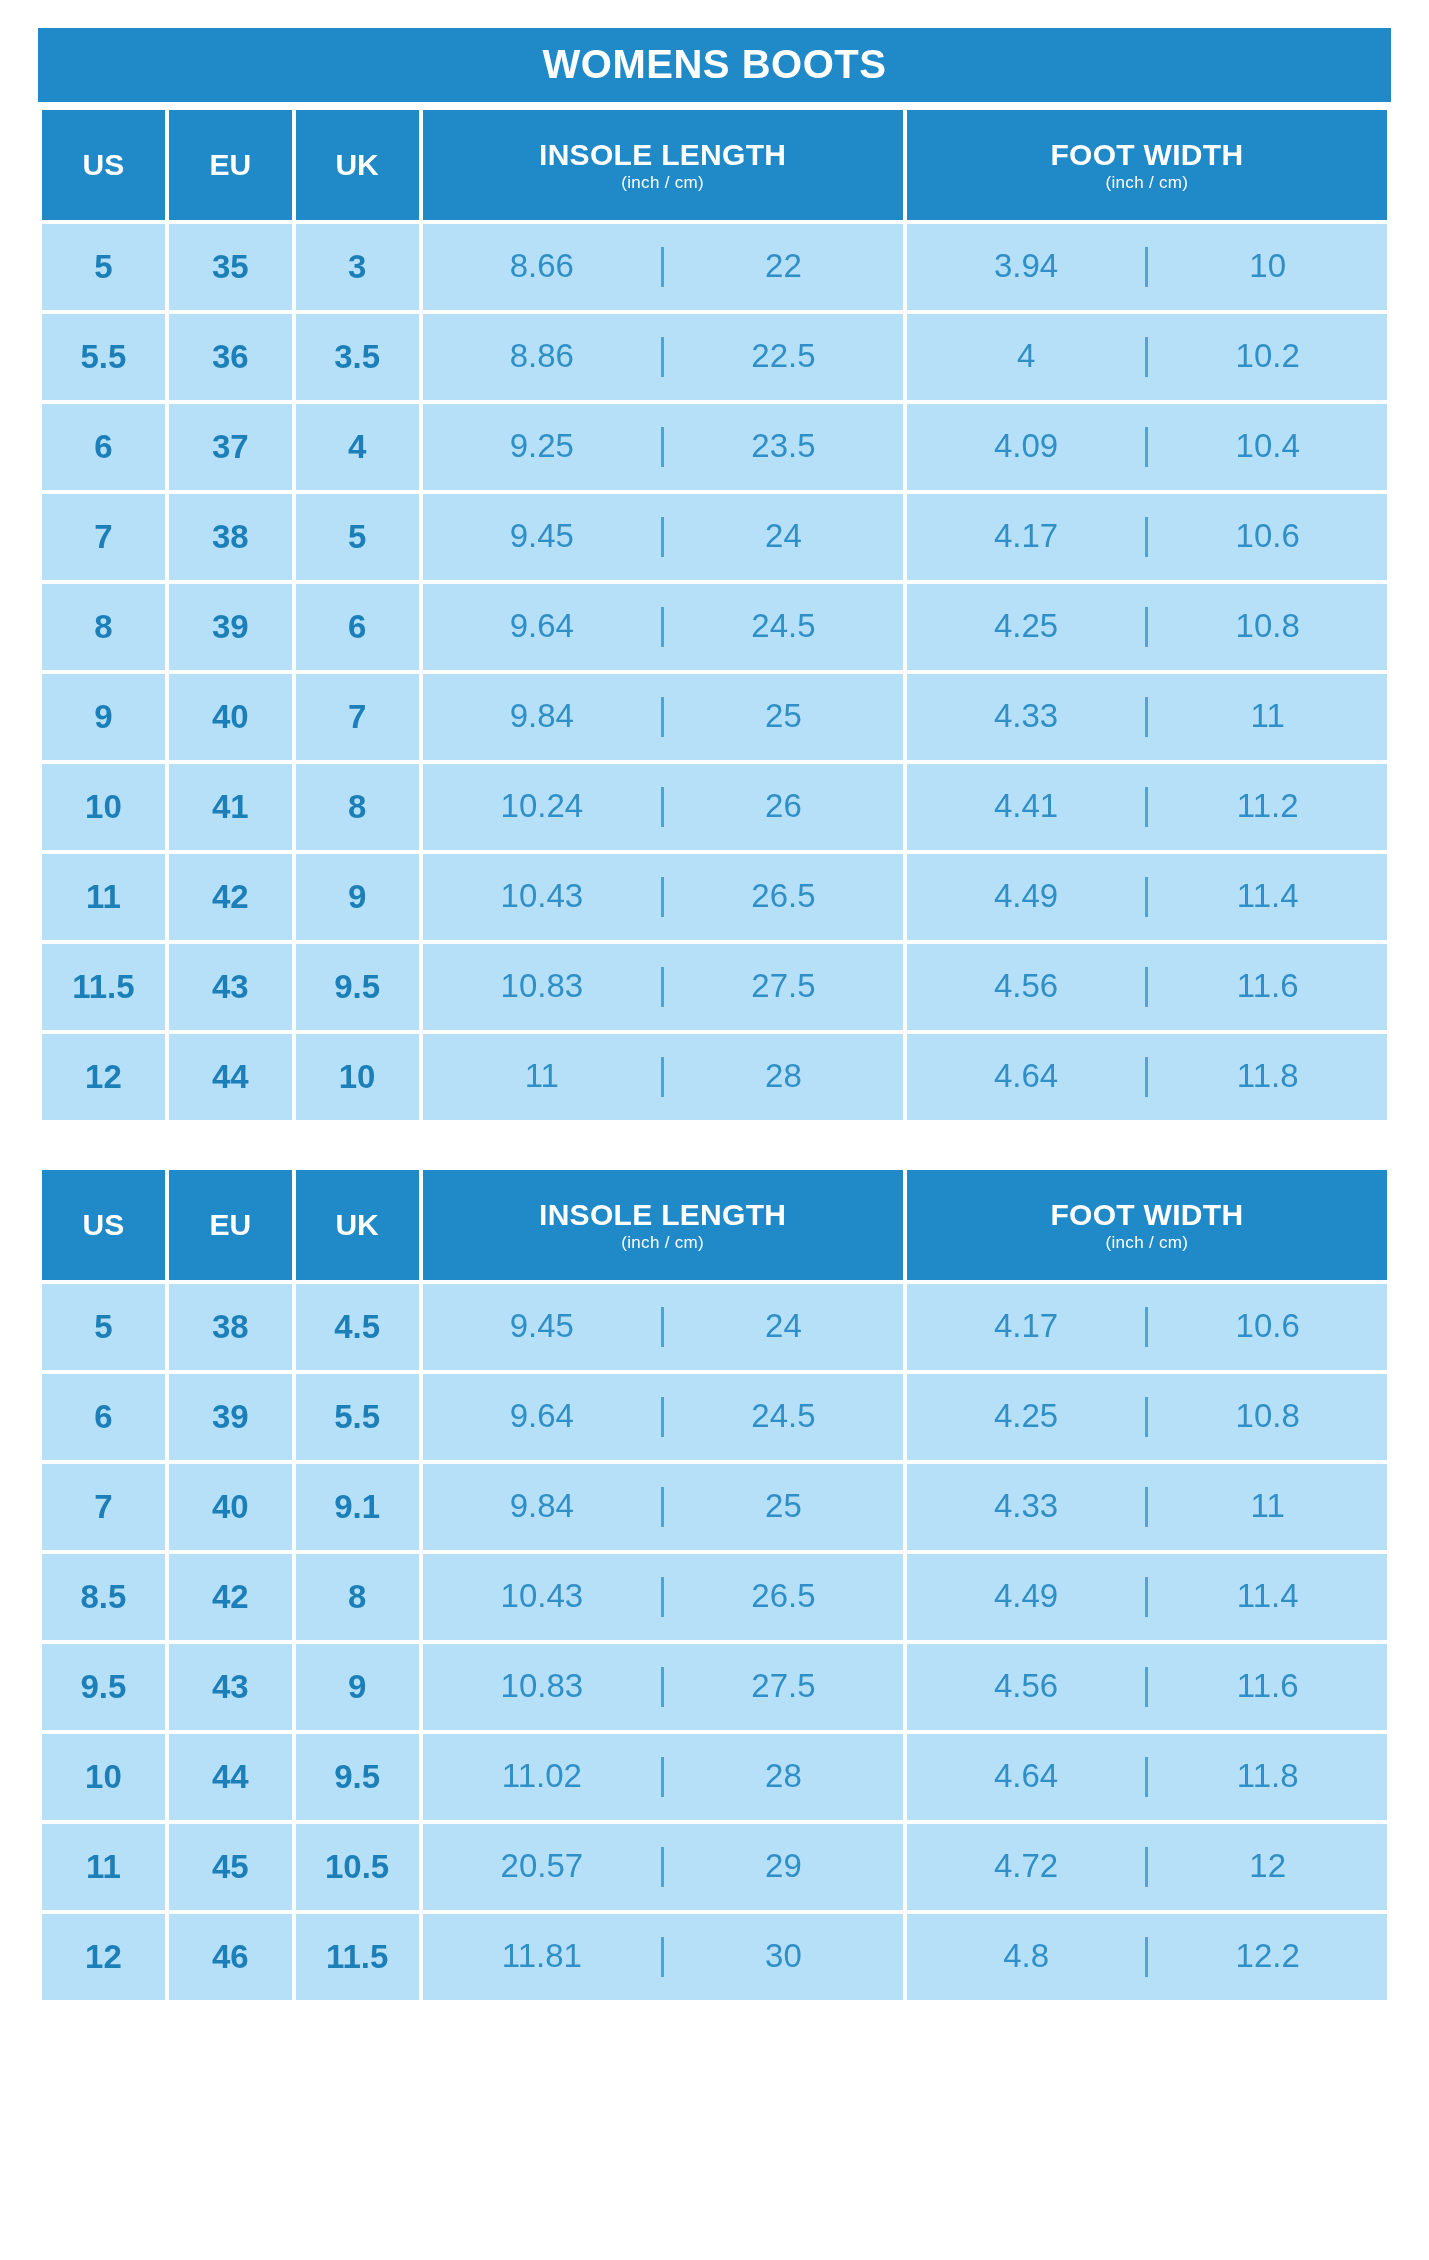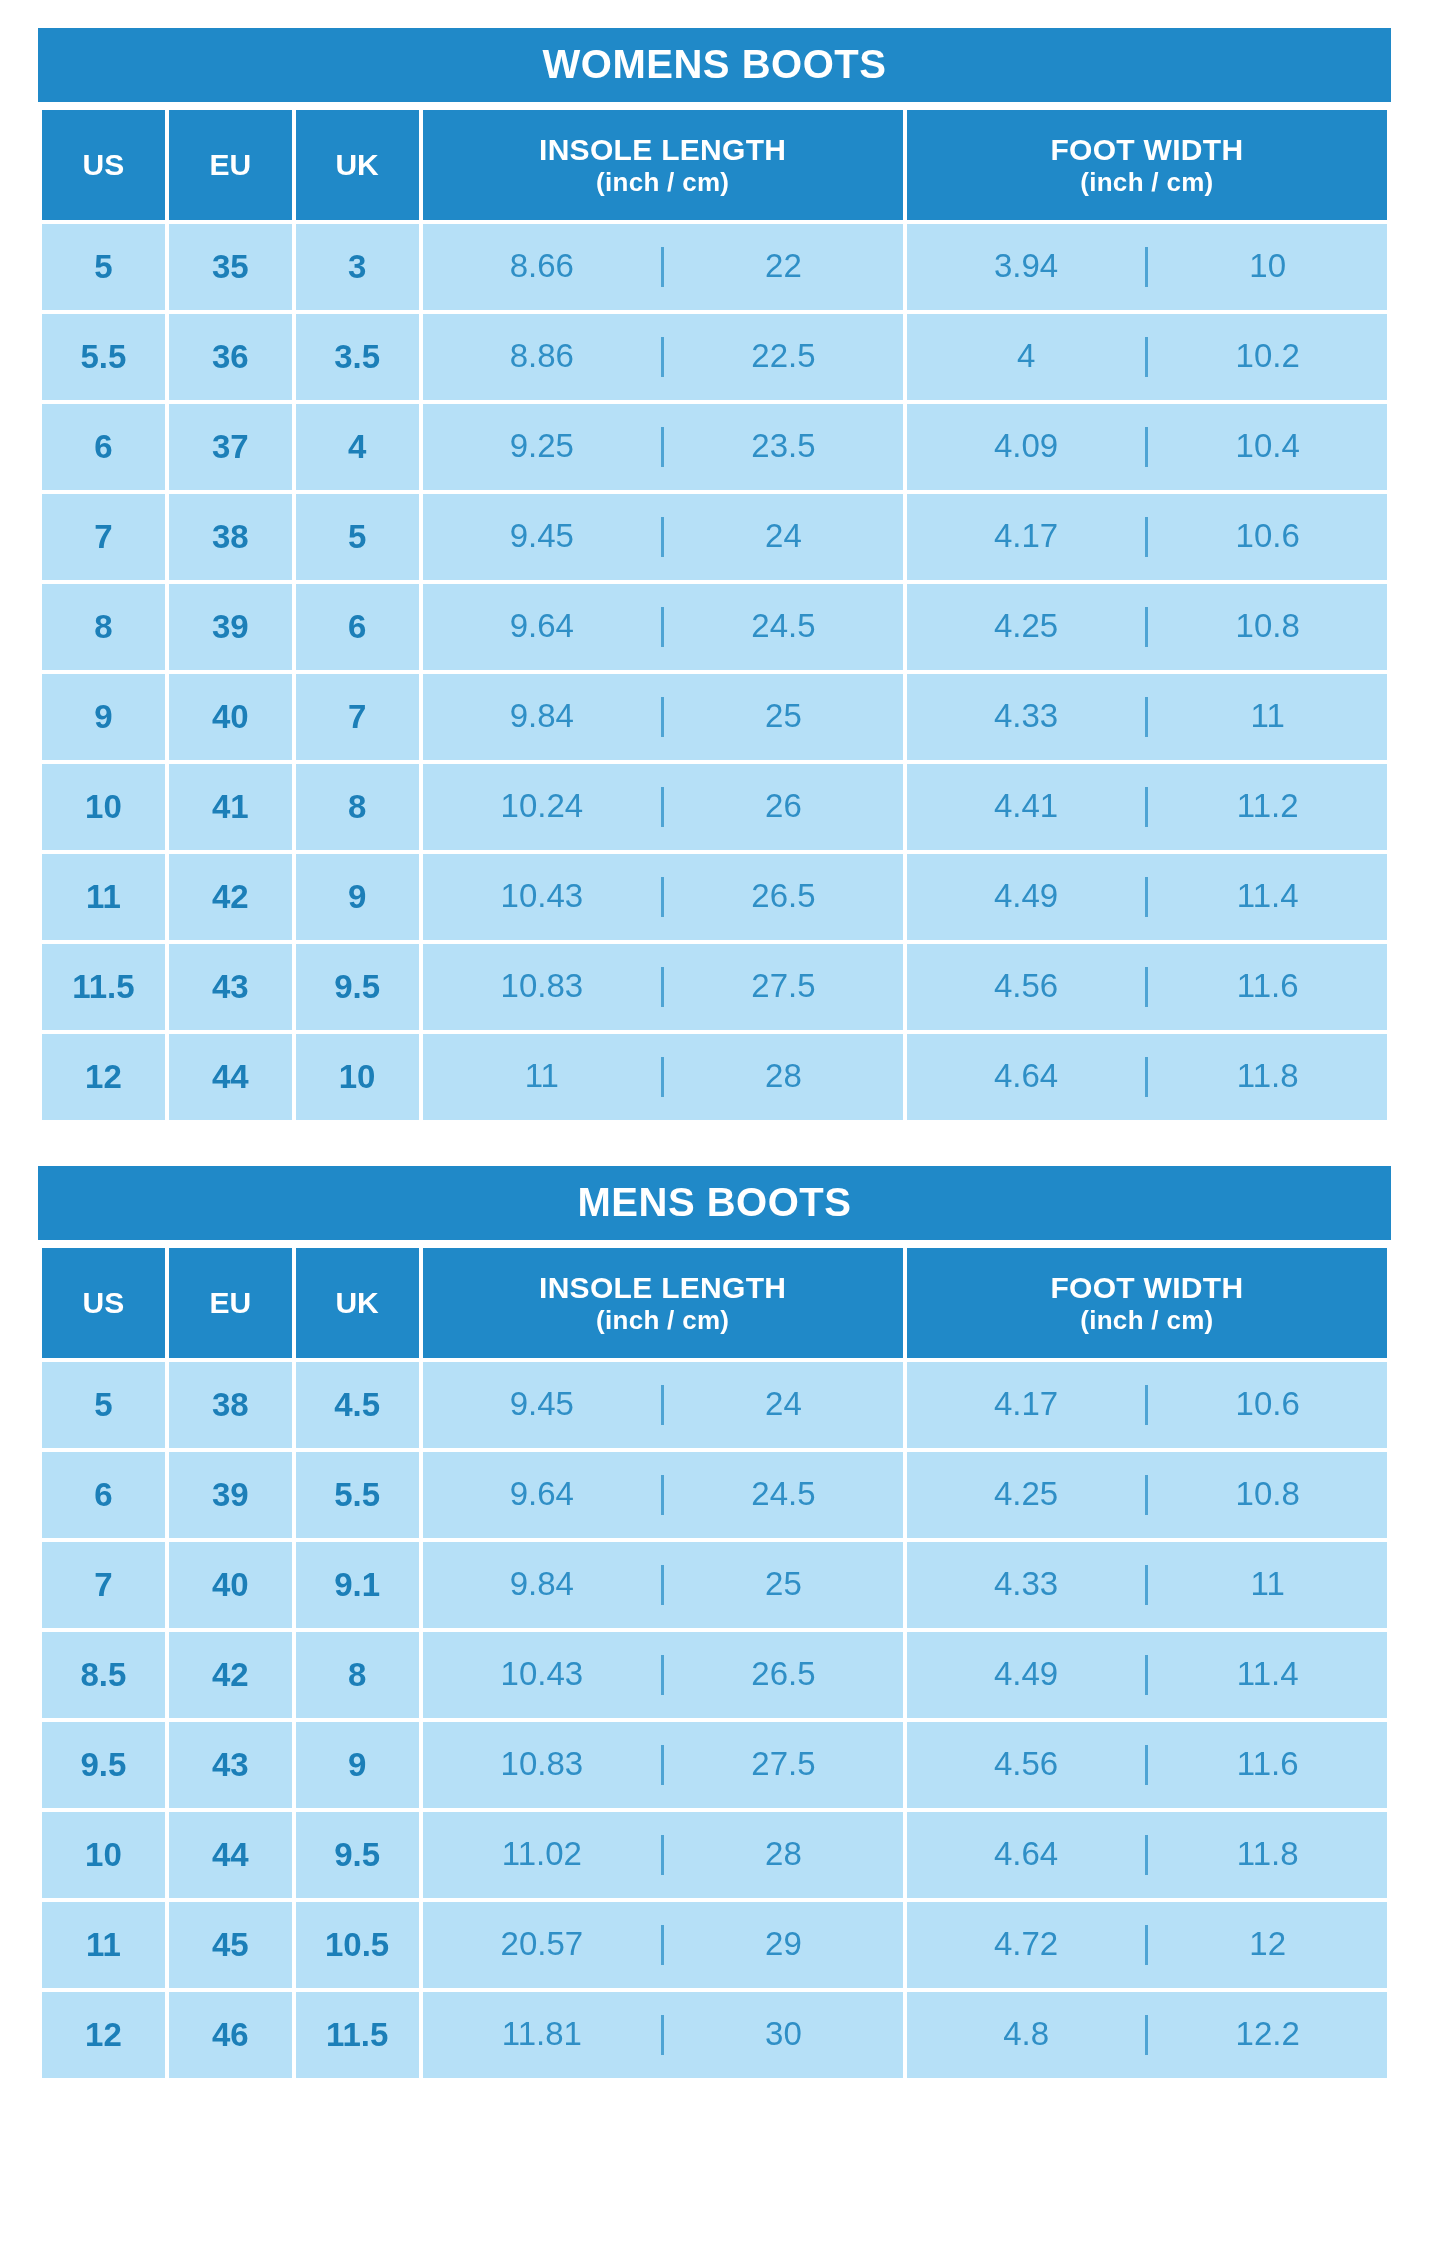--- a/index.html
+++ b/index.html
@@ -52,22 +52,22 @@
     padding: 16px;
   }
   th.wide-head {
     font-weight: normal;
     font-size: 23px;
     line-height: 1.18;
     letter-spacing: 0.3px;
   }
   th.wide-head .sub {
     display: block;
-    font-size: 26px;
-    font-weight: bold;
+    font-size: 17px;
+    font-weight: normal;
   }
   table.size-table td {
     background: #b6e0f7;
     color: #1c7fb8;
     text-align: center;
     height: 86px;
     vertical-align: middle;
     padding: 0;
     font-size: 33px;
   }
@@ -320,21 +320,20 @@
               <span class="divider"></span>
               <span class="v">11.8</span>
             </div>
           </td>
         </tr>
       </tbody>
     </table>
   </section>
 
   <section class="chart-block">
-    <div class="title-bar">MENS BOOTS</div>
     <table class="size-table">
       <colgroup>
         <col class="c-us">
           <col class="c-eu">
           <col class="c-uk">
           <col class="c-len">
           <col class="c-wid">
       </colgroup>
       <thead>
         <tr>

